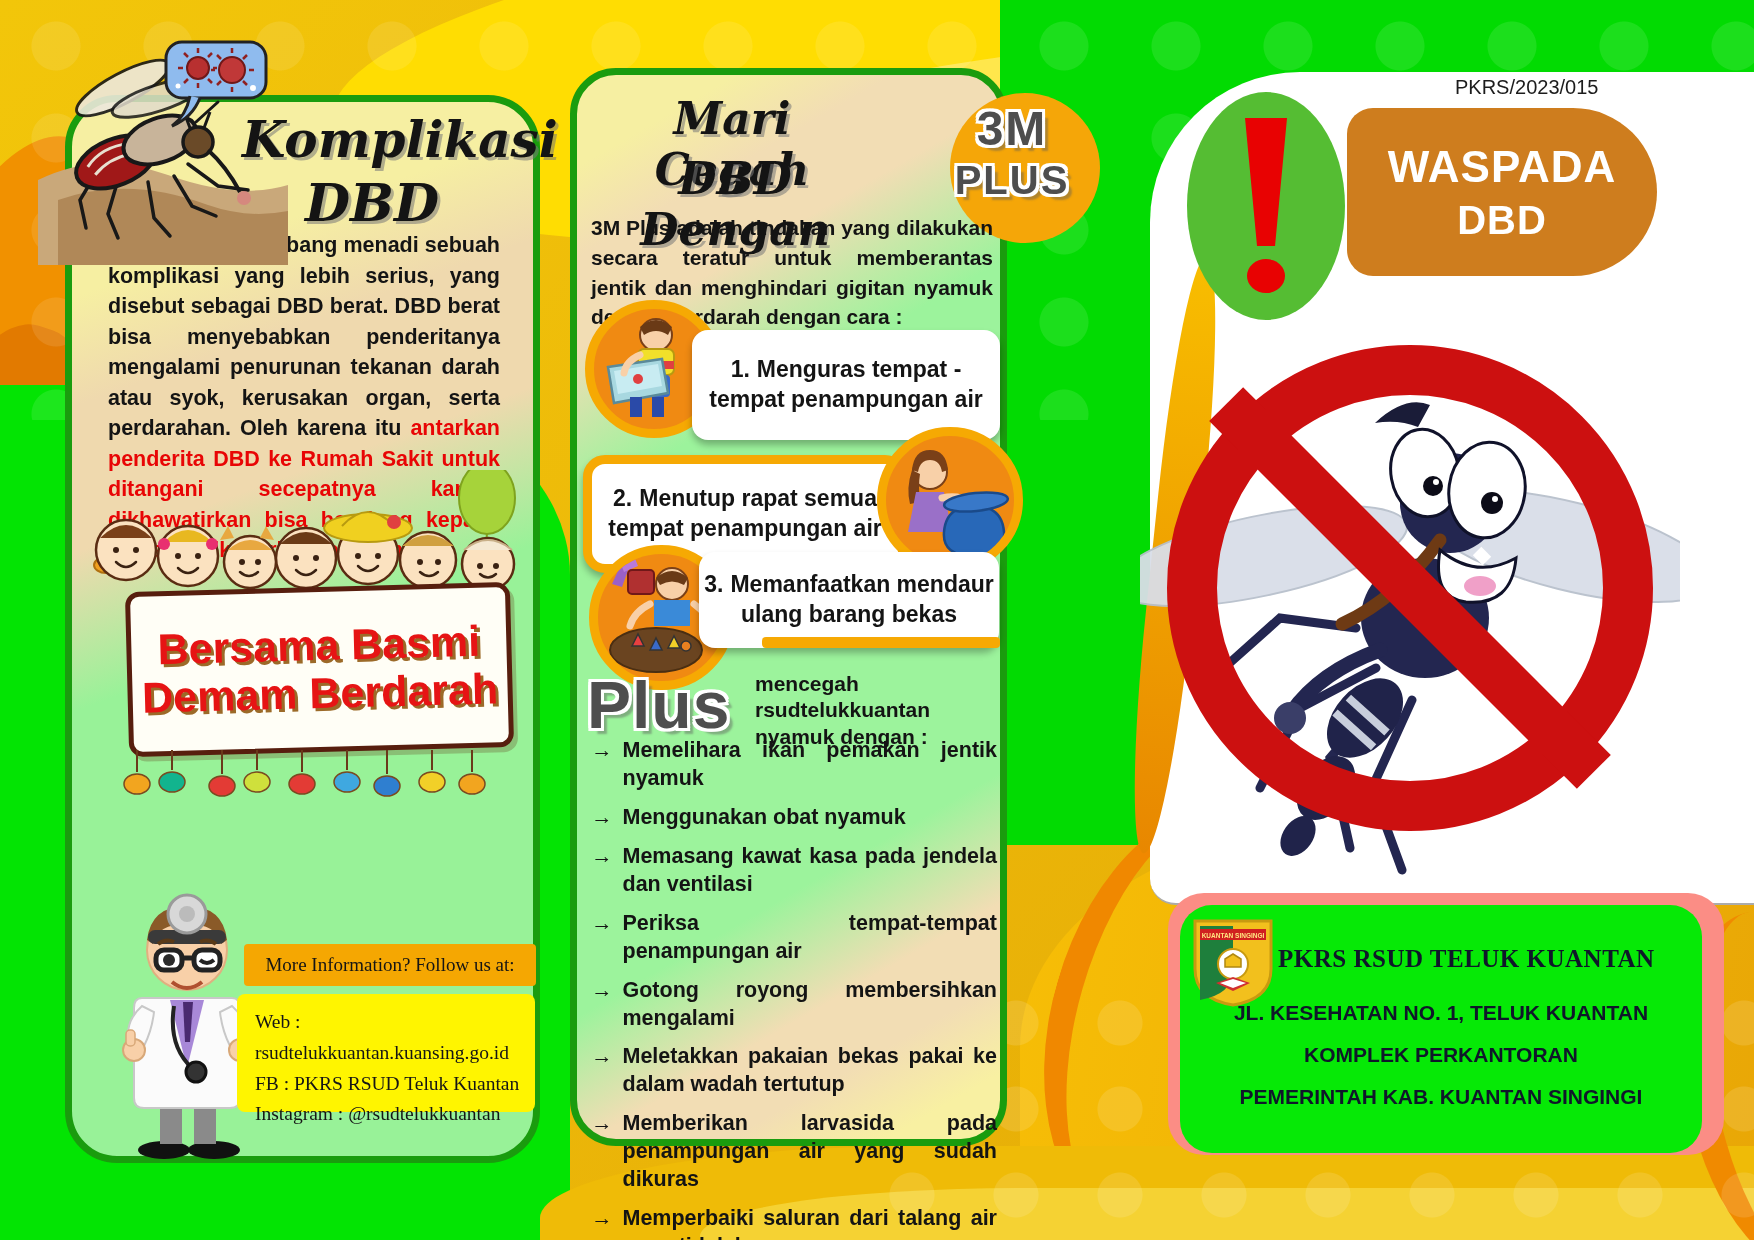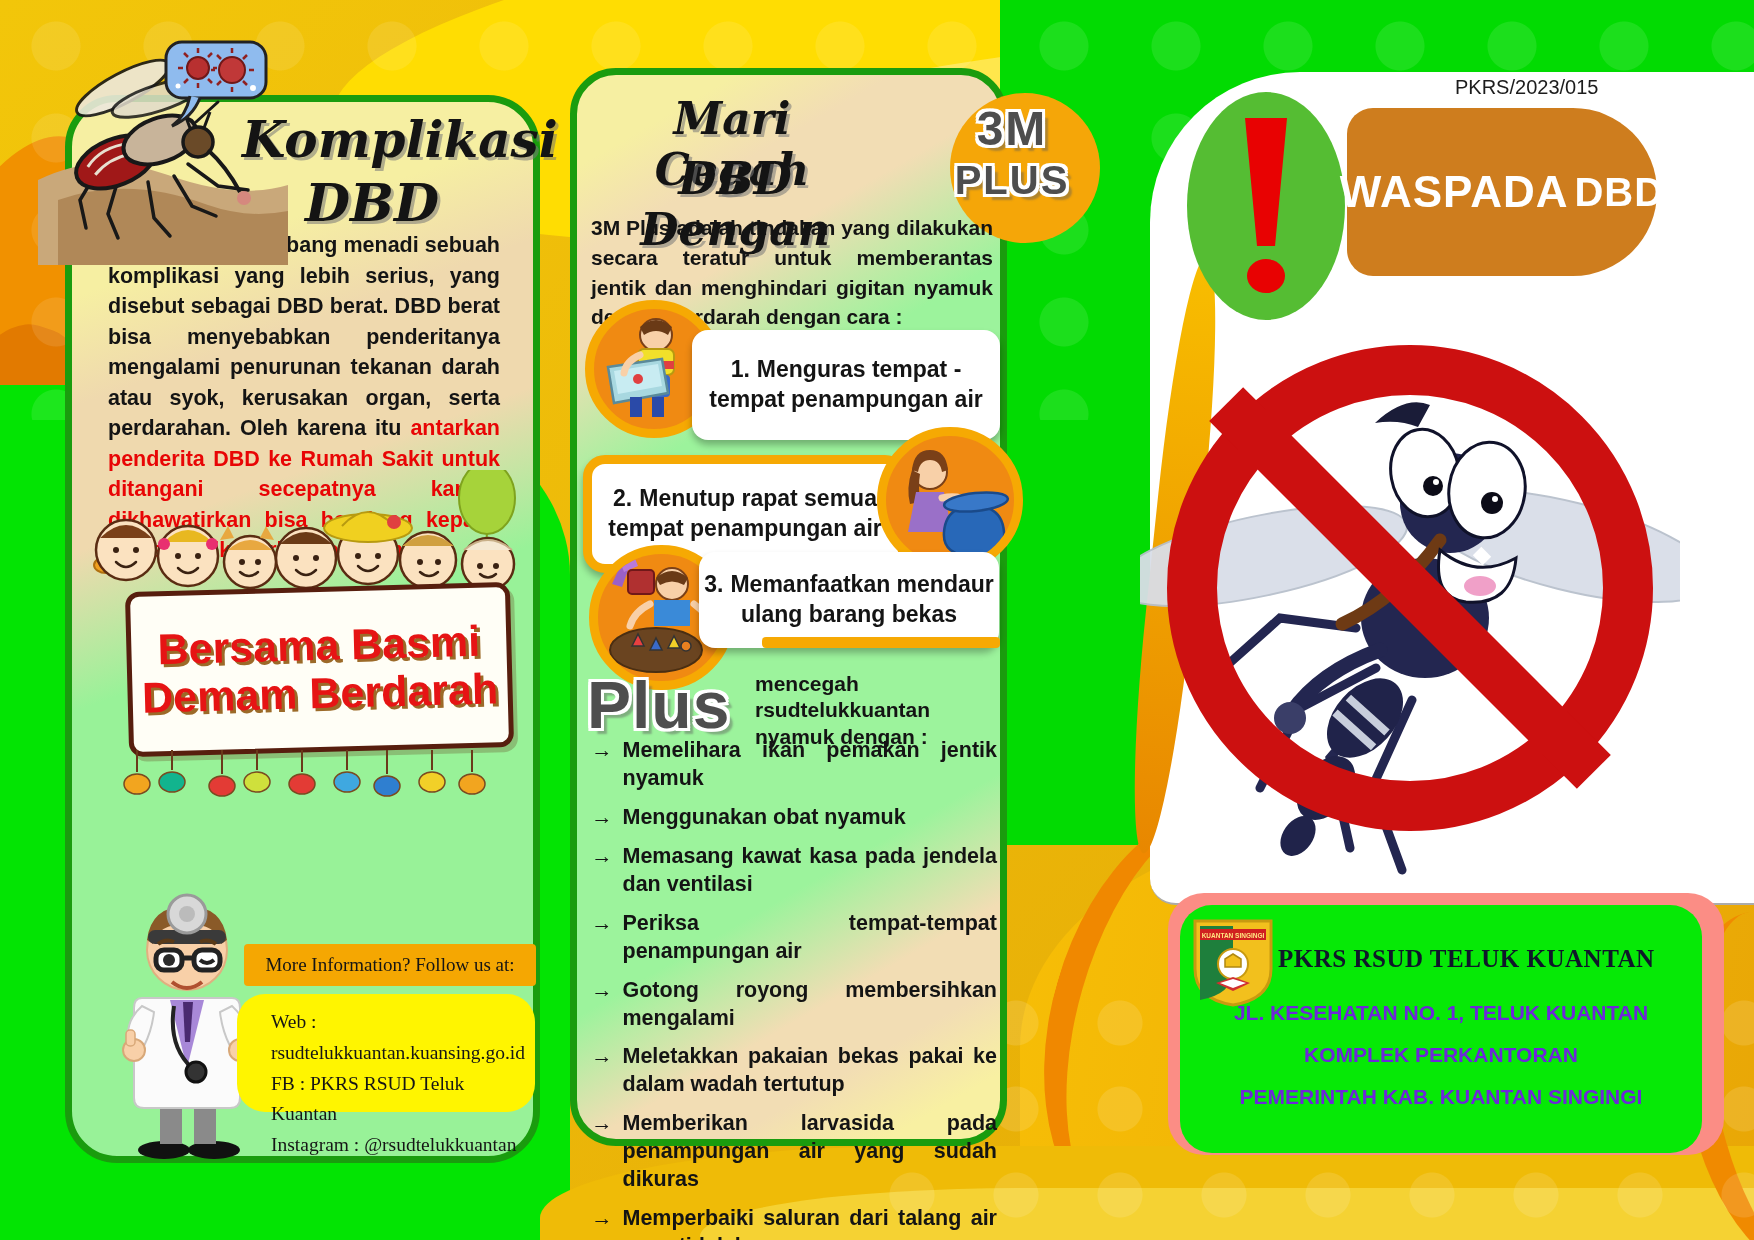--- a/index.html
+++ b/index.html
@@ -39,22 +39,22 @@
   
   .title1{left:170px;top:8px;width:300px;font-size:50px;}
   .title2{left:150px;top:70px;width:300px;text-align:center;font-size:52px;}
   .para-left{left:36px;top:128px;width:392px;}
   .banner{left:55px;top:485px;width:375px;height:155px;background:#FFFEF6;border:5px solid #571E0E;border-radius:14px;
     transform:rotate(-1.5deg);box-shadow:4px 5px 0 rgba(90,40,10,.25);display:flex;flex-direction:column;justify-content:center;}
   .banner div{text-align:center;font-size:43px;font-weight:800;color:#E61414;letter-spacing:0;line-height:1.1;
     text-shadow:3px 3px 0 #9C6A28;}
   .info-band{left:172px;top:842px;width:292px;height:42px;background:#F5A702;border-radius:4px;display:flex;align-items:center;justify-content:center;
     font-family:"Liberation Serif",serif;font-size:19px;color:#151515;}
-  .contact-box{left:165px;top:892px;width:298px;height:118px;background:#FFF500;border-radius:28px;box-sizing:border-box;
-    padding:13px 8px 0 34px;font-family:"Liberation Serif",serif;font-size:19.5px;line-height:1.58;color:#151515;}
+  .contact-box{left:165px;top:892px;width:298px;height:118px;background:#FFF500;border-radius:8px;box-sizing:border-box;
+    padding:13px 8px 0 18px;font-family:"Liberation Serif",serif;font-size:19.5px;line-height:1.58;color:#151515;}
   
   .mtitle1{left:20px;top:18px;width:270px;text-align:center;font-size:44px;}
   .mtitle2{left:8px;top:78px;width:300px;text-align:center;font-size:44px;}
   .badge-circle{left:373px;top:18px;width:150px;height:150px;border-radius:50%;background:#F5A608;}
   .badge-txt{left:340px;top:26px;width:190px;text-align:center;}
   .badge-l1{font-size:48px;}
   .badge-l2{font-size:40px;margin-top:2px;}
   .intro{left:14px;top:138px;width:402px;font-size:21px;}
   .step-circle{border-radius:50%;border:9px solid #F6A903;background:#F08A12;overflow:hidden;box-sizing:border-box;}
   .step-box{background:#FFF;border-radius:16px;box-shadow:0 5px 7px rgba(0,0,0,.28);display:flex;align-items:center;justify-content:center;
@@ -68,31 +68,31 @@
   .pitem{display:flex;gap:10px;margin-bottom:11px;font-size:21.5px;font-weight:600;color:#141414;line-height:1.3;text-align:justify;}
   .pitem .arr{flex:0 0 auto;}
   
   .white-pane{left:1150px;top:72px;width:604px;height:833px;background:#FFFFFF;z-index:2;
     border-radius:150px 0 0 26px;border-bottom:2px solid #ABABAB;box-sizing:border-box;}
   .code{left:1455px;top:76px;z-index:5;font-size:20px;color:#1c1c1c;font-family:"Liberation Sans",sans-serif;}
   .orange-curve{left:1152px;top:255px;width:46px;height:600px;background:linear-gradient(#F8BE00,#E88700);
     border-radius:50%/40%;transform:rotate(6deg);z-index:3;}
   .excl{left:1185px;top:90px;width:162px;height:232px;z-index:4;}
   .warn-box{left:1347px;top:108px;width:310px;height:168px;background:#CE7D1E;border-radius:26px 84px 84px 26px;z-index:4;
-    display:flex;flex-direction:row;justify-content:center;align-items:center;gap:6px;}
+    display:flex;flex-direction:column;justify-content:center;align-items:center;gap:6px;}
   .warn-box div{color:#fff;font-weight:800;letter-spacing:1px;}
   .warn-l1{font-size:44px;}
   .warn-l2{font-size:40px;}
   .mosq{left:1140px;top:288px;width:540px;height:612px;z-index:3;}
   .salmon{left:1168px;top:893px;width:556px;height:262px;background:#FB8D85;border-radius:36px;z-index:3;}
   .contact-green{left:1180px;top:905px;width:522px;height:248px;background:#06E906;border-radius:32px;z-index:4;}
   .crest{left:12px;top:12px;width:82px;height:90px;}
   .org-name{left:98px;top:40px;width:415px;font-family:"Liberation Serif",serif;font-weight:700;
     font-size:25px;letter-spacing:.5px;color:#0f172a;}
-  .addr{left:0;top:96px;width:100%;text-align:center;font-size:21px;font-weight:600;color:#6d28d9;}
+  .addr{left:0;top:96px;width:100%;text-align:center;font-size:21px;font-weight:600;color:#0f172a;}
   .addr div{margin-bottom:18px;}
 </style>
 </head>
 <body>
 
 <div class="page">
 
   <div class="bg yellow-band"></div>
   <div class="bg yellow-streak"></div>
   <div class="bg orange-stripe1"></div>

